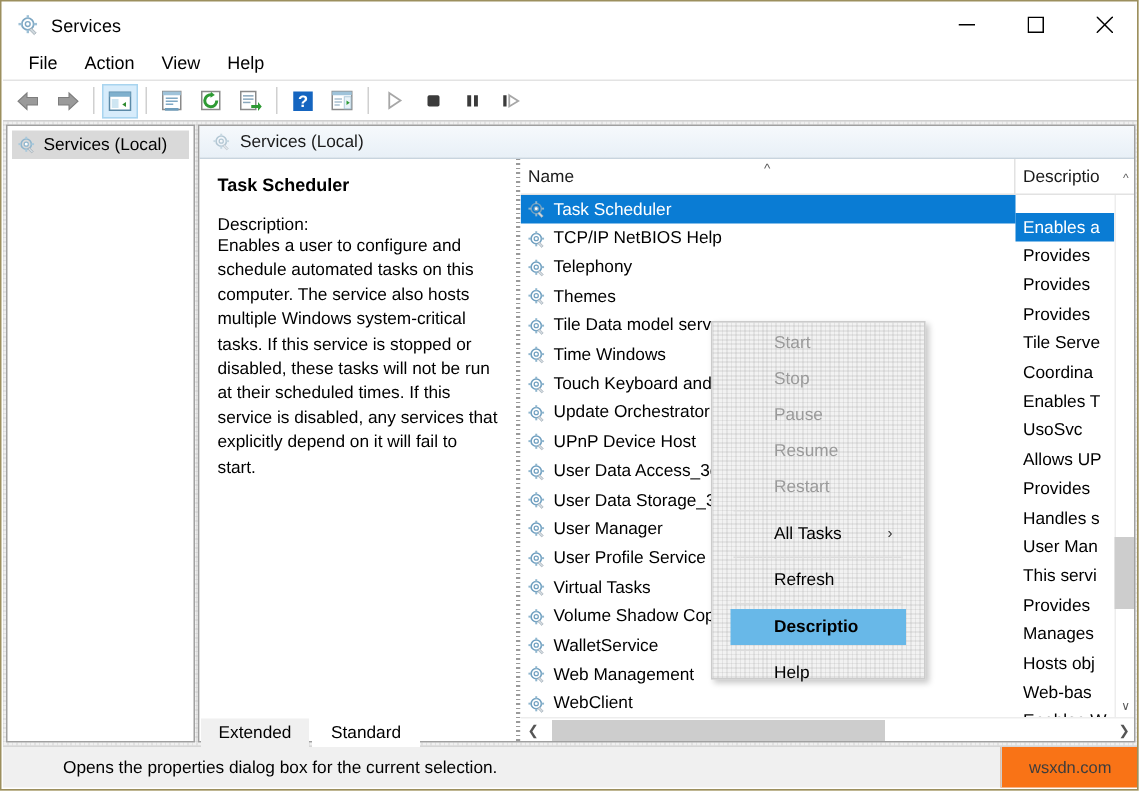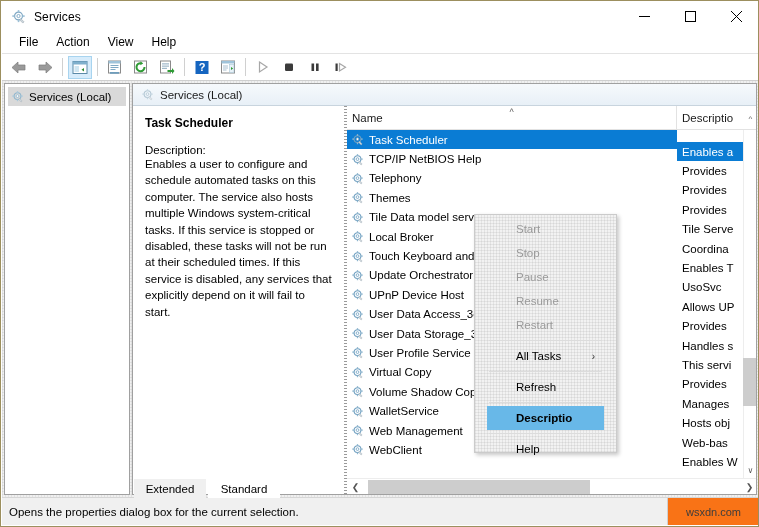--- a/index.html
+++ b/index.html
@@ -322,21 +322,21 @@
 
   
   .statusbar {
     position: absolute; left: 1px; bottom: 1px;
     width: 757px; height: 28px;
     background: #f0f0f0;
     border-top: 1px solid #d6d6d6;
     display: flex; align-items: center;
     padding-left: 7px;
   }
-  .status-text { font-size: 11.5px; color: #000; }
+  .status-text { font-size: 11.5px; color: #000; margin-left: 33px; }
   .watermark {
     position: absolute; right: 0px; top: 0;
     width: 92px; height: 27px;
     display: flex; align-items: center; justify-content: center;
     font-size: 11px; color: #3d3d3d;
     background: #f97316;
     border-left: 1px solid #cfcfcf;
   }
 
   
@@ -663,21 +663,21 @@
                     <circle cx="8" cy="7.5" r="1.7" fill="#fff" stroke="#6f9fc0" stroke-width="1"></circle>
                     <g fill="#8fb6ce">
                       <rect x="7.2" y="1.4" width="1.6" height="2.2"></rect>
                       <rect x="7.2" y="11.6" width="1.6" height="2.2"></rect>
                       <rect x="1.6" y="6.7" width="2.2" height="1.6"></rect>
                       <rect x="12.2" y="6.7" width="2.2" height="1.6"></rect>
                     </g>
                     <path d="M10.5 10.3 l3.2 3.2 -1.2 1.2 -3.2 -3.2z" fill="#d3dbe1" stroke="#a0acb5" stroke-width="0.6"></path>
                   </svg>
               </span>
-              <span>Local Broker</span>
+              <span>Time Windows</span>
             </div>
             <div class="cell-desc">Coordina</div>
           </div>
 
           <div class="lv-row">
             <div class="cell-name">
               <span class="gear">
                 <svg width="13" height="13" viewBox="0 0 16 16">
                     <circle cx="8" cy="7.5" r="4.2" fill="none" stroke="#6f9fc0" stroke-width="1.3"></circle>
                     <circle cx="8" cy="7.5" r="1.7" fill="#fff" stroke="#6f9fc0" stroke-width="1"></circle>
@@ -768,20 +768,39 @@
                       <rect x="12.2" y="6.7" width="2.2" height="1.6"></rect>
                     </g>
                     <path d="M10.5 10.3 l3.2 3.2 -1.2 1.2 -3.2 -3.2z" fill="#d3dbe1" stroke="#a0acb5" stroke-width="0.6"></path>
                   </svg>
               </span>
               <span>User Data Storage_3</span>
             </div>
             <div class="cell-desc">Handles s</div>
           </div>
 
+          <div class="lv-row">
+            <div class="cell-name">
+              <span class="gear">
+                <svg width="13" height="13" viewBox="0 0 16 16">
+                    <circle cx="8" cy="7.5" r="4.2" fill="none" stroke="#6f9fc0" stroke-width="1.3"></circle>
+                    <circle cx="8" cy="7.5" r="1.7" fill="#fff" stroke="#6f9fc0" stroke-width="1"></circle>
+                    <g fill="#8fb6ce">
+                      <rect x="7.2" y="1.4" width="1.6" height="2.2"></rect>
+                      <rect x="7.2" y="11.6" width="1.6" height="2.2"></rect>
+                      <rect x="1.6" y="6.7" width="2.2" height="1.6"></rect>
+                      <rect x="12.2" y="6.7" width="2.2" height="1.6"></rect>
+                    </g>
+                    <path d="M10.5 10.3 l3.2 3.2 -1.2 1.2 -3.2 -3.2z" fill="#d3dbe1" stroke="#a0acb5" stroke-width="0.6"></path>
+                  </svg>
+              </span>
+              <span>User Manager</span>
+            </div>
+            <div class="cell-desc">User Man</div>
+          </div>
 
           <div class="lv-row">
             <div class="cell-name">
               <span class="gear">
                 <svg width="13" height="13" viewBox="0 0 16 16">
                     <circle cx="8" cy="7.5" r="4.2" fill="none" stroke="#6f9fc0" stroke-width="1.3"></circle>
                     <circle cx="8" cy="7.5" r="1.7" fill="#fff" stroke="#6f9fc0" stroke-width="1"></circle>
                     <g fill="#8fb6ce">
                       <rect x="7.2" y="1.4" width="1.6" height="2.2"></rect>
                       <rect x="7.2" y="11.6" width="1.6" height="2.2"></rect>
@@ -804,21 +823,21 @@
                     <circle cx="8" cy="7.5" r="1.7" fill="#fff" stroke="#6f9fc0" stroke-width="1"></circle>
                     <g fill="#8fb6ce">
                       <rect x="7.2" y="1.4" width="1.6" height="2.2"></rect>
                       <rect x="7.2" y="11.6" width="1.6" height="2.2"></rect>
                       <rect x="1.6" y="6.7" width="2.2" height="1.6"></rect>
                       <rect x="12.2" y="6.7" width="2.2" height="1.6"></rect>
                     </g>
                     <path d="M10.5 10.3 l3.2 3.2 -1.2 1.2 -3.2 -3.2z" fill="#d3dbe1" stroke="#a0acb5" stroke-width="0.6"></path>
                   </svg>
               </span>
-              <span>Virtual Copy</span>
+              <span>Virtual Tasks</span>
             </div>
             <div class="cell-desc">Provides</div>
           </div>
 
           <div class="lv-row">
             <div class="cell-name">
               <span class="gear">
                 <svg width="13" height="13" viewBox="0 0 16 16">
                     <circle cx="8" cy="7.5" r="4.2" fill="none" stroke="#6f9fc0" stroke-width="1.3"></circle>
                     <circle cx="8" cy="7.5" r="1.7" fill="#fff" stroke="#6f9fc0" stroke-width="1"></circle>

